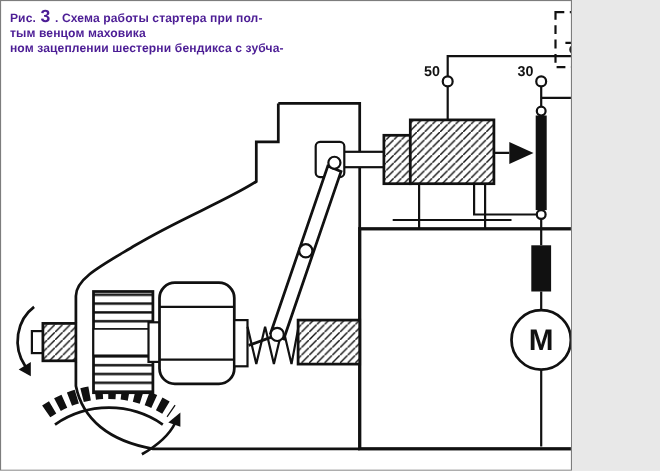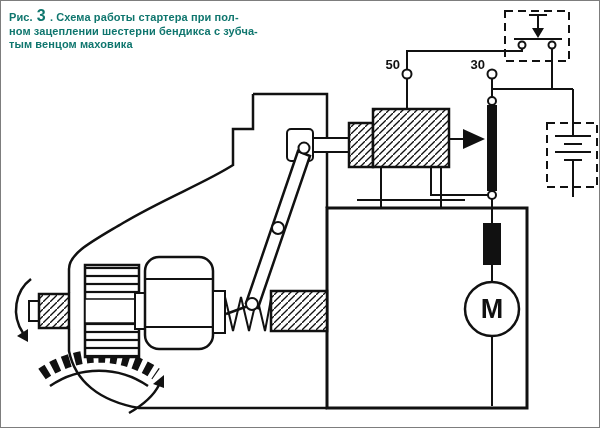--- a/index.html
+++ b/index.html
@@ -1,19 +1,19 @@
 <!DOCTYPE html>
 <html><head>
 <meta charset="utf-8">
 <style>
   html,body{margin:0;padding:0;background:#e8e8e8;}
   .page{
-    position:relative;width:600px;height:428px;background:#ffffff;
+    position:relative;width:520px;height:428px;background:#ffffff;
     border:1px solid #7d7d7d;box-sizing:border-box;overflow:hidden;
-    font-family:"Liberation Sans","DejaVu Sans",sans-serif;color:#0f766e;
+    font-family:"Liberation Sans","DejaVu Sans",sans-serif;color:#4c1d95;
   }
   .caption{
     position:absolute;left:8px;top:8px;width:300px;
     font-size:11px;font-weight:bold;line-height:13.5px;letter-spacing:.1px;
   }
   .caption .fig-num{font-size:16px;line-height:13px;padding:0 1px;}
   svg{position:absolute;left:0;top:0;}
   svg .wire{stroke:#111;stroke-width:2;fill:none;}
   svg .edge{stroke:#111;stroke-width:2.5;fill:none;}
   svg .dash{stroke:#111;stroke-width:2;fill:none;stroke-dasharray:8 5;}
@@ -24,22 +24,22 @@
   svg .lbl{font:bold 13px "Liberation Sans","DejaVu Sans",sans-serif;fill:#111;}
   svg .mlbl{font:bold 27px "Liberation Sans","DejaVu Sans",sans-serif;fill:#111;text-anchor:middle;}
 </style>
 </head>
 <body>
 
 <div class="page">
 
   <div class="caption">
     <div><span>Рис.</span> <span class="fig-num">3</span> <span>. Схема работы стартера при пол-</span></div>
+    <div>тым венцом маховика</div>
     <div>ном зацеплении шестерни бендикса с зубча-</div>
-    <div>тым венцом маховика</div>
   </div>
 
   <svg width="600" height="428" viewBox="0 0 600 428">
     <defs>
       <pattern id="hatch" width="7" height="7" patternUnits="userSpaceOnUse">
         <rect width="7" height="7" fill="#ffffff"></rect>
         <path d="M0,7 L7,0" stroke="#111" stroke-width="1.3"></path>
       </pattern>
       <pattern id="ridges" width="8" height="8" patternUnits="userSpaceOnUse">
         <rect width="8" height="8" fill="#ffffff"></rect>

